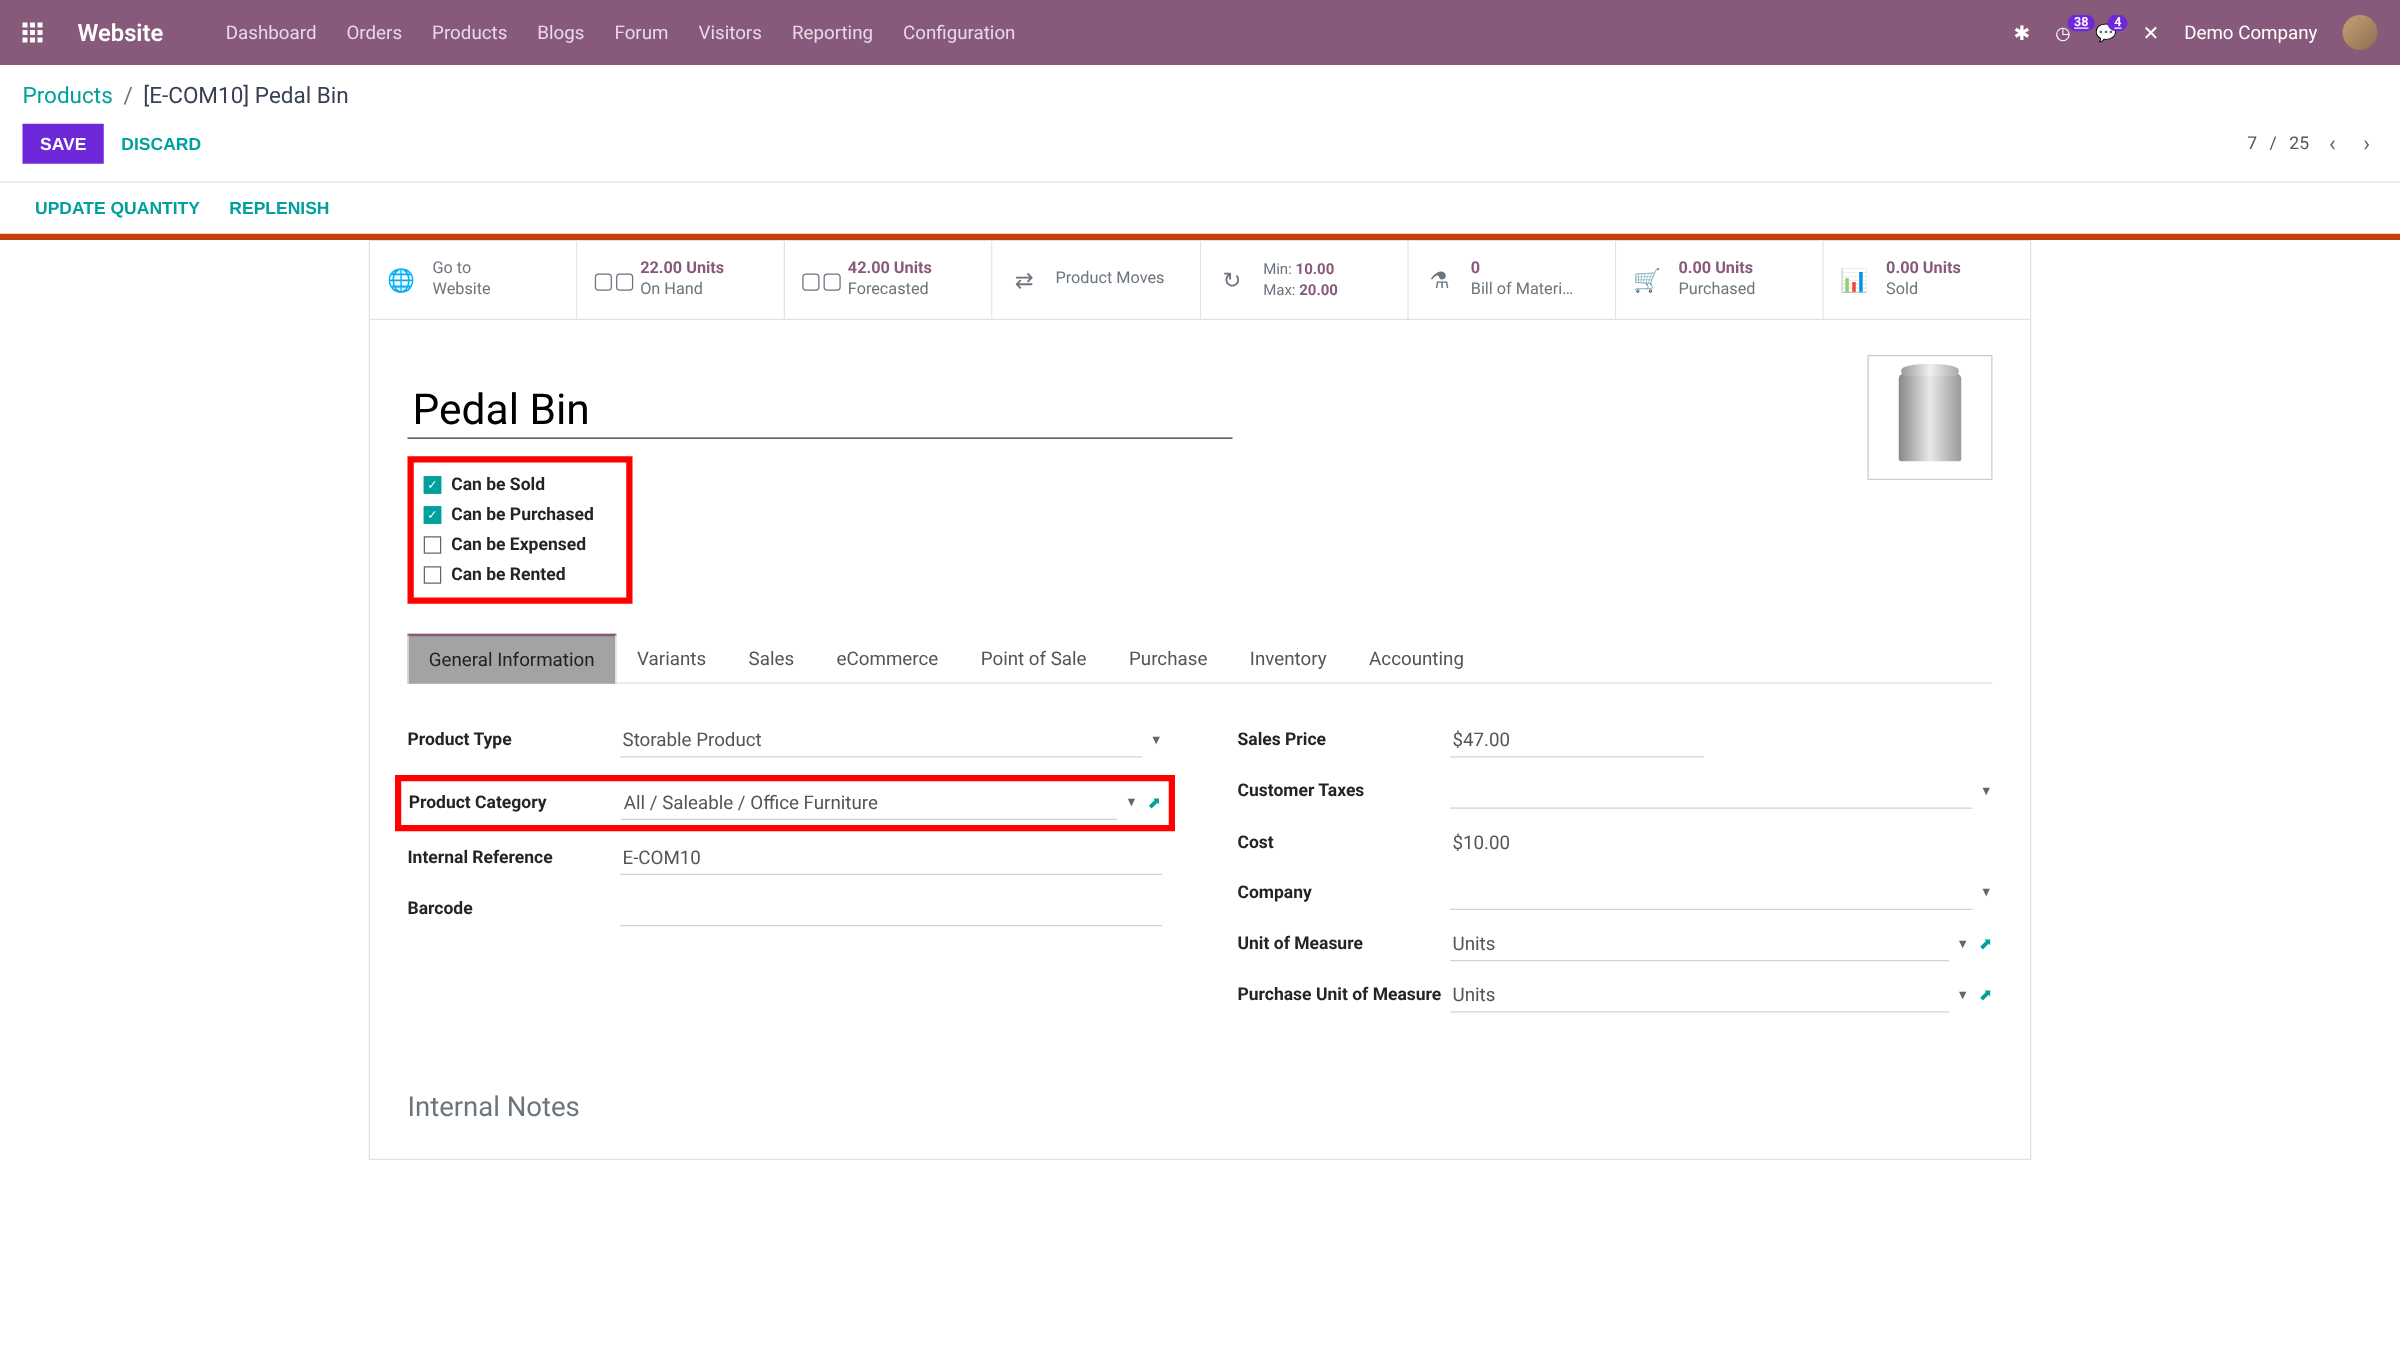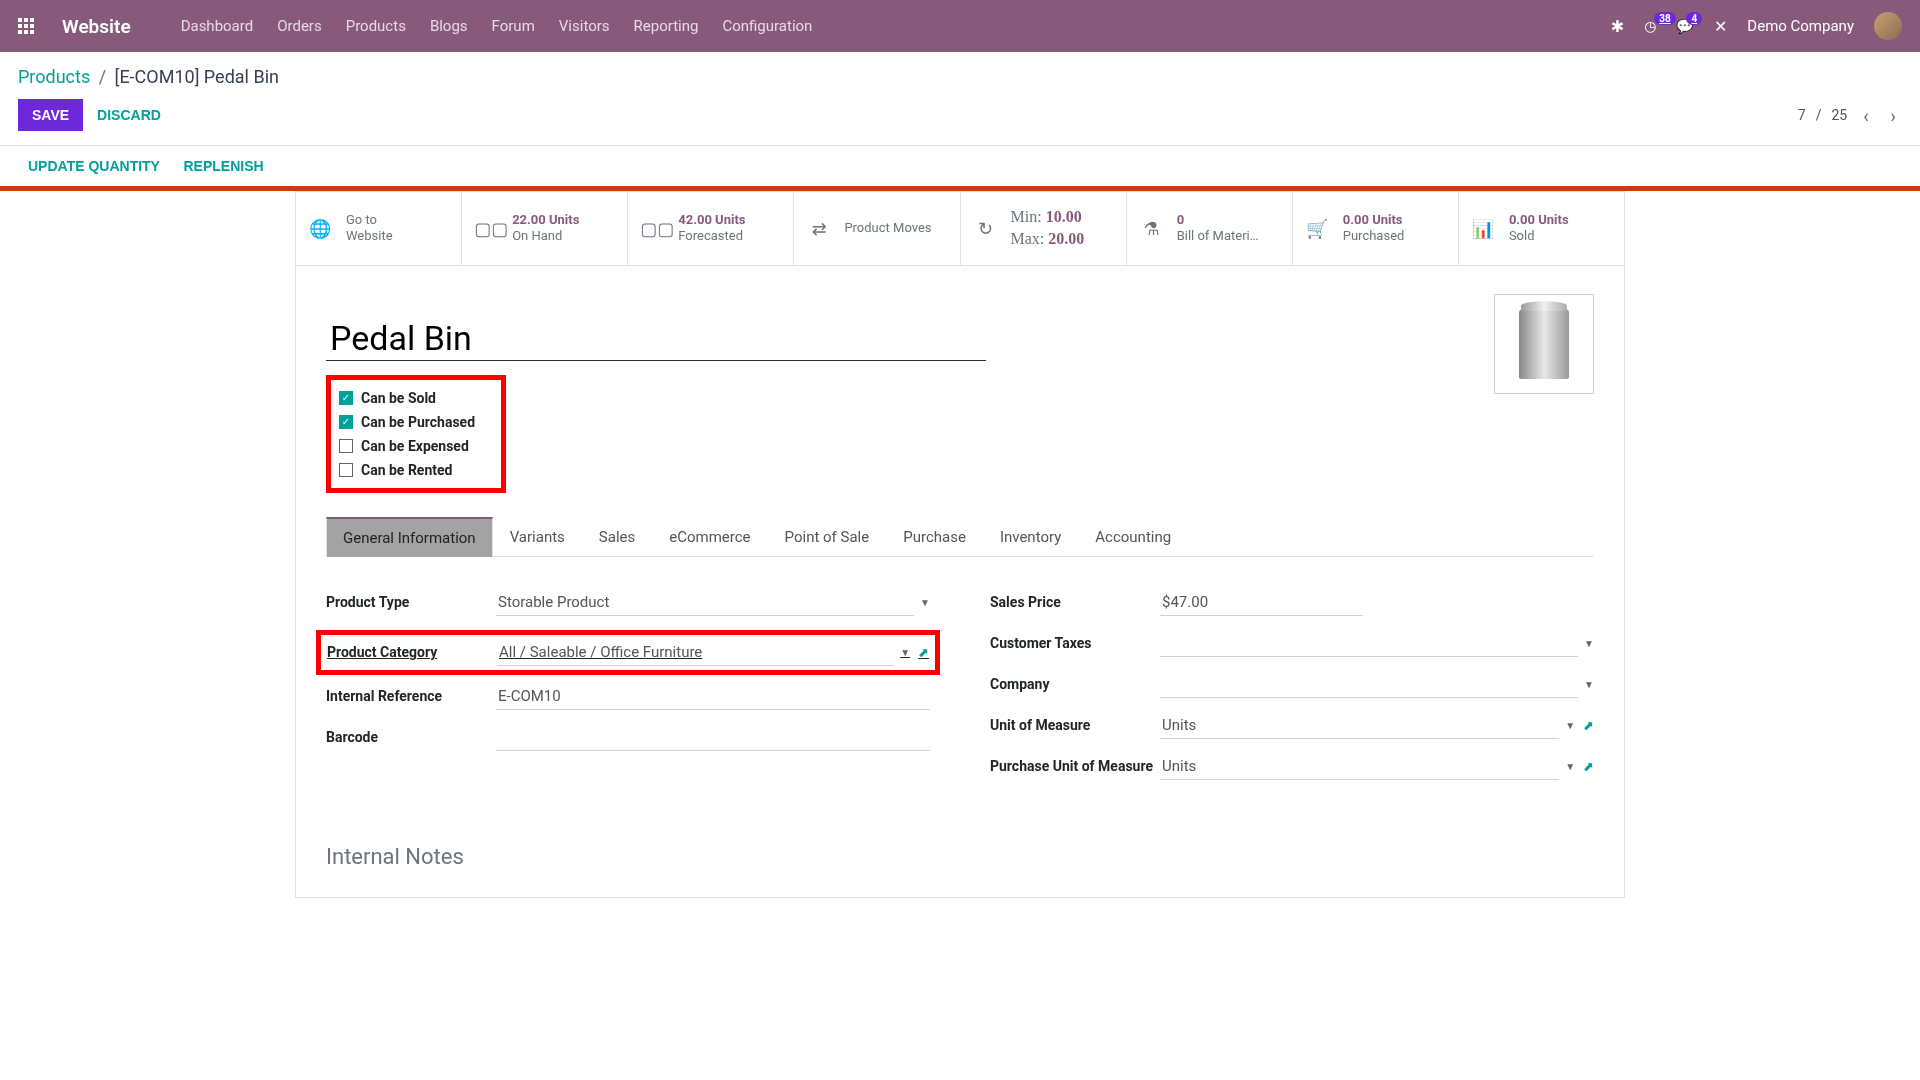--- a/index.html
+++ b/index.html
@@ -27,21 +27,21 @@
 .subaction-row { padding: 12px 28px; border-bottom: 5px solid #c2410c; }
 .subaction-row button { background: none; border: none; color: #00a09d; font-size: 14px; font-weight: 700; cursor: pointer; margin-right: 20px; }
 .content { max-width: 1370px; margin: 0 auto; padding: 0 20px; }
 .stat-strip { display: flex; border: 1px solid #dee2e6; border-bottom: none; }
 .stat-box { flex: 1; padding: 14px 12px; border-right: 1px solid #dee2e6; display: flex; align-items: center; gap: 12px; cursor: pointer; background: #fff; }
 .stat-box:last-child { border-right: none; }
 .stat-ic { width: 26px; font-size: 18px; color: #6c757d; text-align: center; }
 .stat-body { font-size: 13px; line-height: 1.3; }
 .stat-val { color: #875a7b; font-weight: 700; }
 .stat-lbl { color: #6c757d; }
-.minmax { font-size: 16px; line-height: 1.4; font-family: Liberation Serif, serif; }
+.minmax { font-size: 12px; line-height: 1.4; }
 .minmax .l { color: #6c757d; }
 .minmax .v { color: #875a7b; font-weight: 700; }
 .form-area { border: 1px solid #dee2e6; padding: 28px 30px; position: relative; }
 .pname-lbl { font-weight: 700; font-size: 14px; text-align: right; }
 .pname-input { font-size: 34px; border: none; border-bottom: 1px solid #333; padding: 2px 4px; width: 660px; margin-top: 6px; font-family: inherit; }
 .thumb { position: absolute; right: 30px; top: 28px; width: 100px; height: 100px; border: 1px solid #ccc; display: flex; align-items: center; justify-content: center; background: #fff; }
 .bin { width: 50px; height: 70px; background: linear-gradient(90deg,#888,#e8e8e8,#999); border-radius: 4px 4px 2px 2px; position: relative; }
 .bin::before { content:""; position:absolute; top:-8px; left:2px; right:2px; height:10px; background: linear-gradient(90deg,#999,#f0f0f0,#aaa); border-radius: 50% 50% 4px 4px; }
 .check-group { margin-top: 14px; border: 5px solid #ff0000; padding: 6px 6px 6px 8px; width: 180px; }
 .check-row { display: flex; align-items: center; gap: 8px; padding: 4px 0; cursor: pointer; }
@@ -53,21 +53,21 @@
 .tab { padding: 10px 16px; color: #555; cursor: pointer; font-size: 15px; border: 1px solid transparent; border-bottom: none; }
 .tab.active { border-color: #dee2e6; border-top: 2px solid #875a7b; color: #222; background: #a3a3a3; margin-bottom: -1px; }
 .form-grid { display: flex; gap: 60px; margin-top: 32px; }
 .col { flex: 1; }
 .frow { display: flex; align-items: center; margin-bottom: 14px; }
 .flbl { width: 170px; font-weight: 700; font-size: 14px; }
 .finp { flex: 1; border: none; border-bottom: 1px solid #ced4da; padding: 4px 2px; font-size: 15px; font-family: inherit; color: #555; background: transparent; }
 .sel-wrap { flex: 1; position: relative; display: flex; align-items: center; justify-content: center; }
 .sel-caret { font-size: 10px; color: #666; margin-left: 6px; }
 .ext-icon { color: #00a09d; margin-left: 8px; font-size: 13px; cursor: pointer; }
-.hl-row { border: 5px solid #ff0000; padding: 4px 6px; margin-left: -10px; margin-right: -10px; margin-bottom: 8px; text-decoration: underline; }
+.hl-row { border: 5px solid #ff0000; padding: 4px 6px; margin-left: -10px; margin-right: -10px; margin-bottom: 8px; }
 .notes-head { font-size: 22px; color: #6c757d; margin-top: 50px; }
 </style>
 </head>
 <body>
 
 <div class="top-nav">
   <div class="apps-icon">
       <span></span>
       <span></span>
       <span></span>
@@ -258,20 +258,24 @@
           <input class="finp" style="flex: 0 0 120px;" value="$47.00">
         </div>
         <div class="frow">
           <div class="flbl">Customer Taxes</div>
           <div class="sel-wrap">
               <input class="finp" value="" style="">
               <span class="sel-caret">▼</span>
             </div>
         </div>
         <div class="frow">
+          <div class="flbl">Cost</div>
+          <input class="finp" style="flex: 0 0 120px; border-bottom: none;" value="$10.00">
+        </div>
+        <div class="frow">
           <div class="flbl">Company</div>
           <div class="sel-wrap">
               <input class="finp" value="" style="">
               <span class="sel-caret">▼</span>
             </div>
         </div>
         <div class="frow">
           <div class="flbl">Unit of Measure</div>
           <div class="sel-wrap">
               <input class="finp" value="Units" style="">

